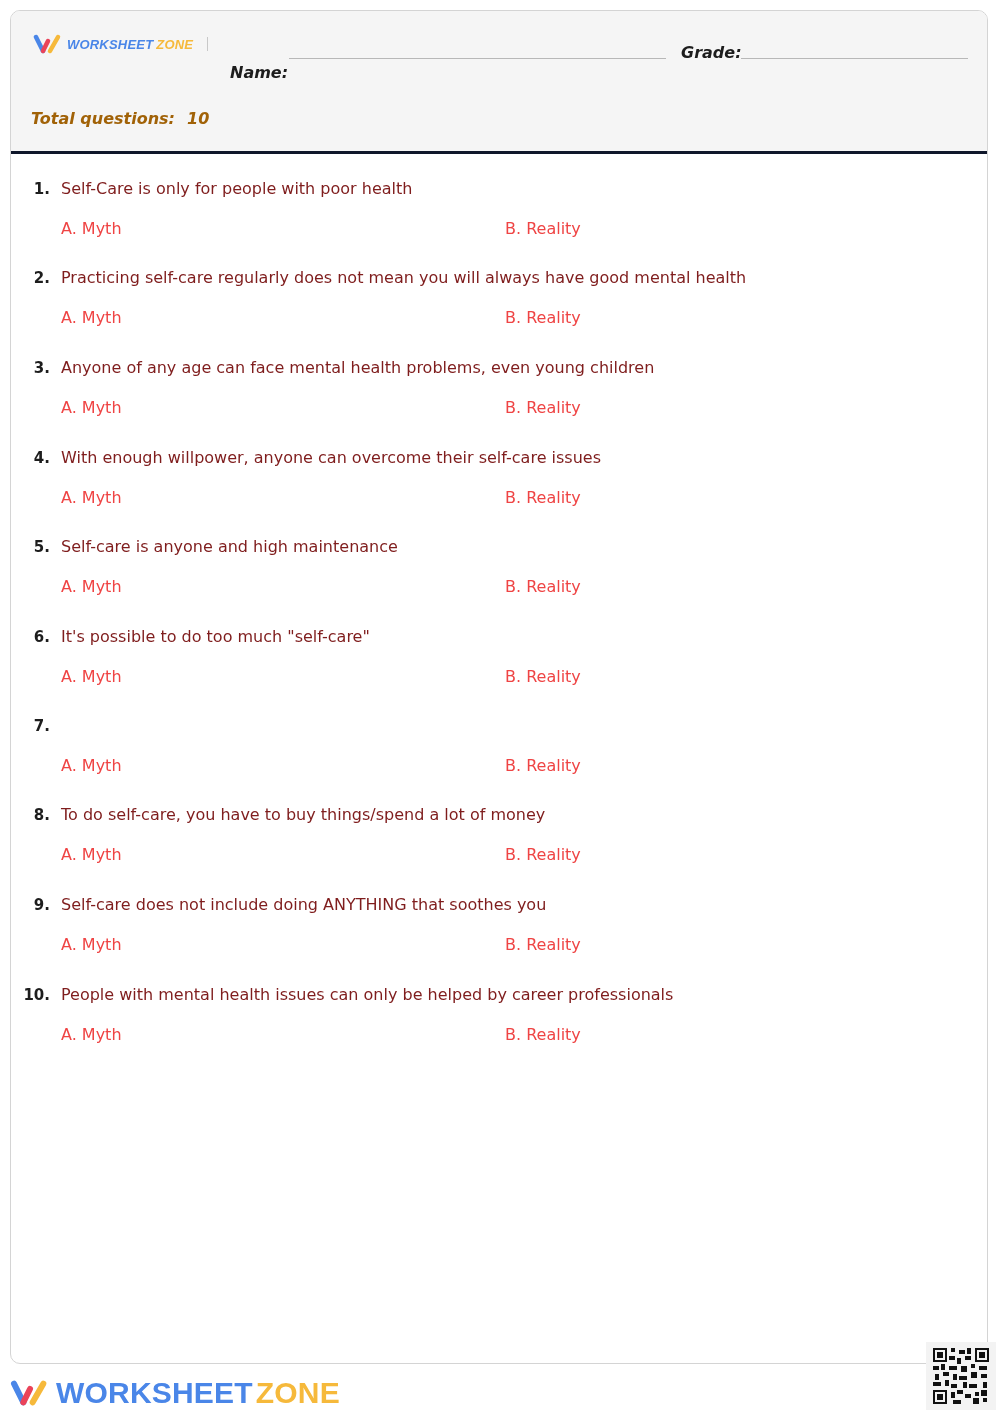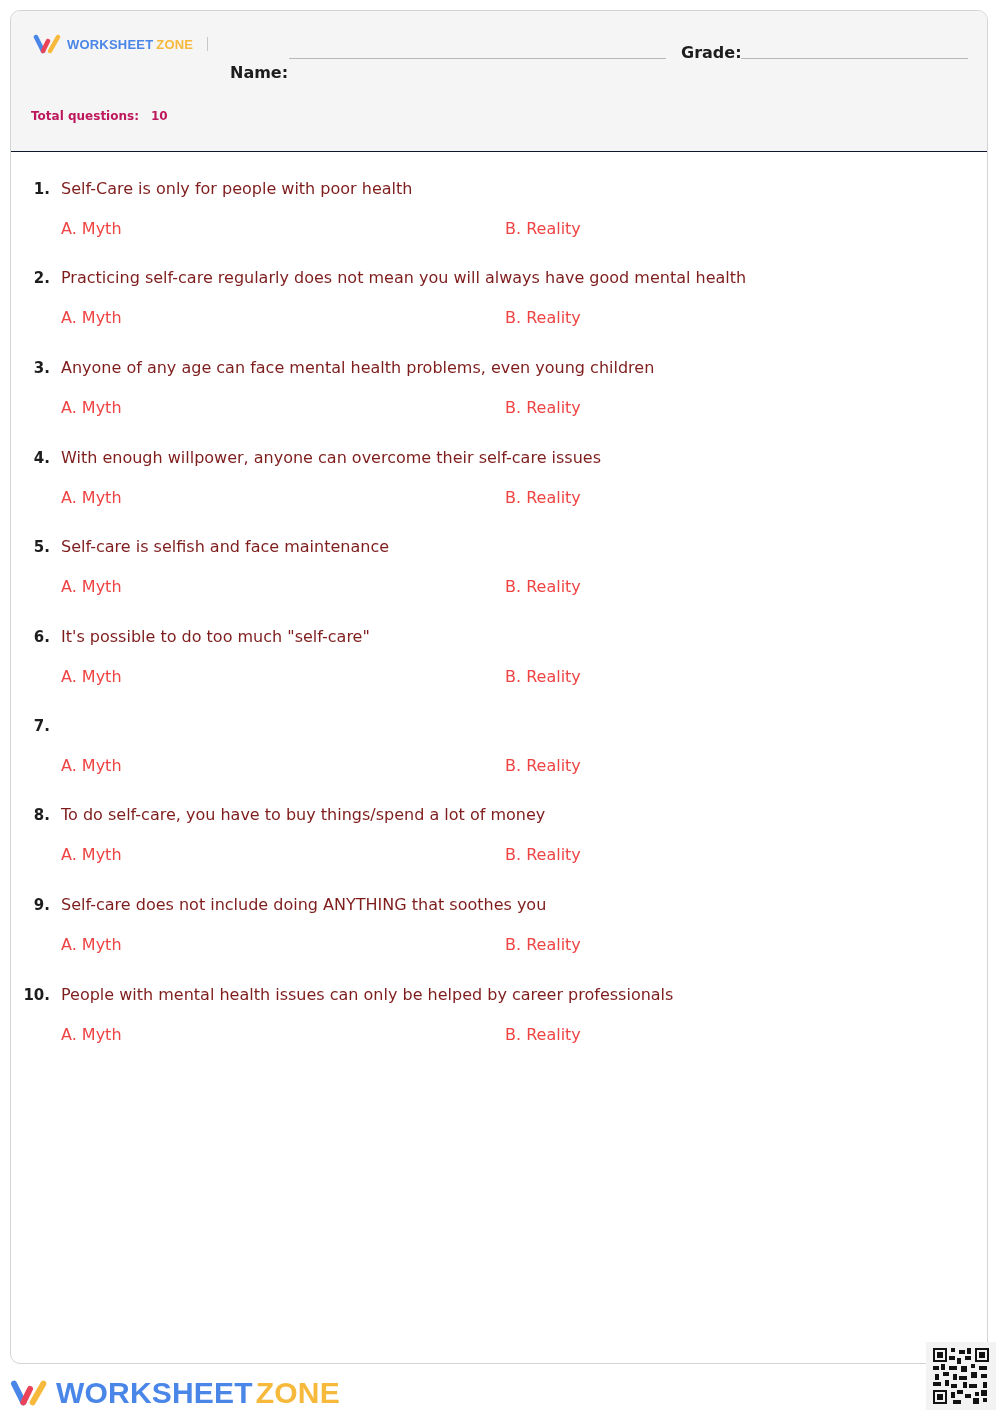--- a/index.html
+++ b/index.html
@@ -6,31 +6,31 @@
   body {
     width: 1000px; height: 1414px; background: #ffffff; position: relative;
     font-family: "DejaVu Sans", sans-serif; color: #1f1f1f; overflow: hidden;
   }
   .sheet {
     position: absolute; left: 10px; top: 10px; width: 978px; height: 1354px;
     border: 1px solid #d4d4d4; border-radius: 10px; background: #fff; box-sizing: border-box;
     overflow: hidden;
   }
   .header {
-    background: #f5f5f5; height: 140px; border-bottom: 1px solid #0f172a; position: relative;
+    background: #f5f5f5; height: 140px; border-bottom: 3px solid #0f172a; position: relative; font-style: italic;
   }
   .logo-row { position: absolute; left: 22px; top: 22px; display: flex; align-items: center; height: 22px; }
   .logo-mark { width: 30px; height: 22px; }
   .logo-text { font-family: "Liberation Sans", sans-serif; font-weight: bold; font-size: 13px; letter-spacing: 0.2px; margin-left: 4px; }
   .logo-text .w { color: #4a86e8; }
   .logo-text .z { color: #f6b93b; margin-left: 3px; }
   .sep { width: 1px; height: 14px; background: #c8c8c8; margin-left: 14px; }
   .field-label { position: absolute; top: 32px; font-size: 16px; font-weight: bold; color: #1d1d1d; }
   .field-line { position: absolute; top: 47px; height: 1px; background: #b8b8b8; }
-  .total { position: absolute; left: 20px; top: 98px; font-size: 12px; font-weight: bold; color: #be185d; }
+  .total { position: absolute; left: 20px; top: 98px; font-size: 16px; font-weight: bold; color: #a16207; }
   .total .val { margin-left: 12px; }
 
   .questions { position: absolute; left: 0; top: 165px; width: 100%; }
   .q { position: absolute; left: 0; width: 100%; height: 90px; }
   .q-num { position: absolute; right: 937px; top: 4px; font-size: 15px; font-weight: bold; color: #1d1d1d; text-align: right; white-space: nowrap; }
   .q-text { position: absolute; left: 50px; top: 3px; font-size: 16px; color: #7f1d1d; white-space: nowrap; }
   .opt { position: absolute; top: 43px; font-size: 16px; color: #ef4444; white-space: nowrap; }
   .opt-a { left: 50px; }
   .opt-b { left: 494px; }
 
@@ -87,21 +87,21 @@
       <span class="opt opt-b">B. Reality</span>
     </div>
     <div class="q" style="top:269px;">
       <span class="q-num">4.</span>
       <span class="q-text">With enough willpower, anyone can overcome their self-care issues</span>
       <span class="opt opt-a">A. Myth</span>
       <span class="opt opt-b">B. Reality</span>
     </div>
     <div class="q" style="top:358px;">
       <span class="q-num">5.</span>
-      <span class="q-text">Self-care is selfish and face maintenance</span>
+      <span class="q-text">Self-care is anyone and high maintenance</span>
       <span class="opt opt-a">A. Myth</span>
       <span class="opt opt-b">B. Reality</span>
     </div>
     <div class="q" style="top:448px;">
       <span class="q-num">6.</span>
       <span class="q-text">It's possible to do too much "self-care"</span>
       <span class="opt opt-a">A. Myth</span>
       <span class="opt opt-b">B. Reality</span>
     </div>
     <div class="q" style="top:537px;">

